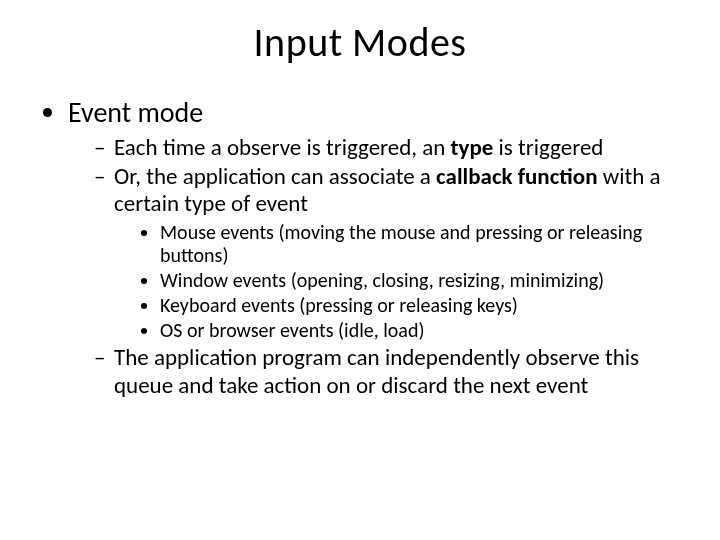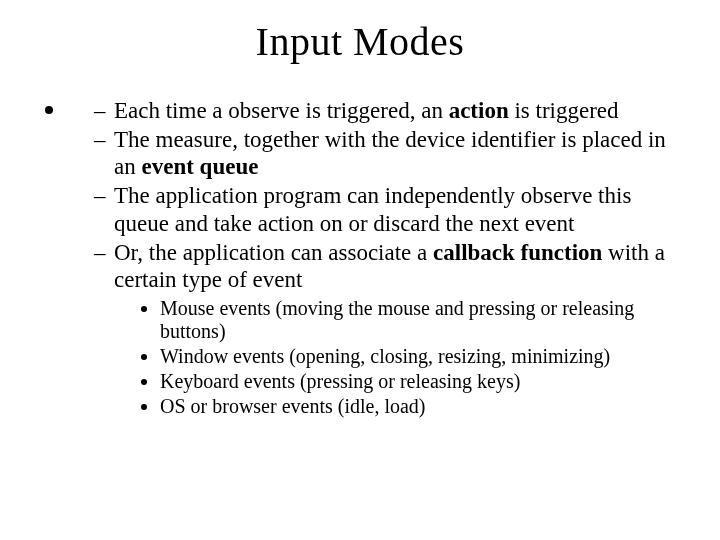--- a/index.html
+++ b/index.html
@@ -9,21 +9,20 @@
     height: 540px;
     background: #fff;
     font-family: Calibri, "Segoe UI", Arial, sans-serif;
     color: #000;
   }
   .slide {
     box-sizing: border-box;
     width: 720px;
     height: 540px;
     padding: 10px 40px 20px 40px;
-    font-family: Liberation Serif, serif;
   }
   .title {
     text-align: center;
     font-size: 40px;
     font-weight: 400;
     margin: 8px 0 28px 0;
     letter-spacing: 0.5px;
   }
   ul.level1 {
     list-style: disc;
@@ -66,38 +65,36 @@
 </style>
 </head>
 <body>
 
 <div class="slide">
 
   <div class="title">Input Modes</div>
 
   <ul class="level1">
     <li>
+      <span>Event mode</span>
 
       <ul class="level2">
         <li>
-          <span>Each time a observe is triggered, an </span><span class="b">action</span><span> is triggered</span>
-        </li>
-        <li>
-          <span>The measure, together with the device identifier is placed in an </span><span class="b">event queue</span>
-        </li>
-        <li>
-          <span>The application program can independently observe this queue and take action on or discard the next event</span>
+          <span>Each time a observe is triggered, an </span><span class="b">type</span><span> is triggered</span>
         </li>
         <li>
           <span>Or, the application can associate a </span><span class="b">callback function</span><span> with a certain type of event</span>
 
           <ul class="level3">
             <li><span>Mouse events (moving the mouse and pressing or releasing buttons)</span></li>
             <li><span>Window events (opening, closing, resizing, minimizing)</span></li>
             <li><span>Keyboard events (pressing or releasing keys)</span></li>
             <li><span>OS or browser events (idle, load)</span></li>
           </ul>
         </li>
+        <li>
+          <span>The application program can independently observe this queue and take action on or discard the next event</span>
+        </li>
       </ul>
     </li>
   </ul>
 
 </div>
 
 </body></html>

